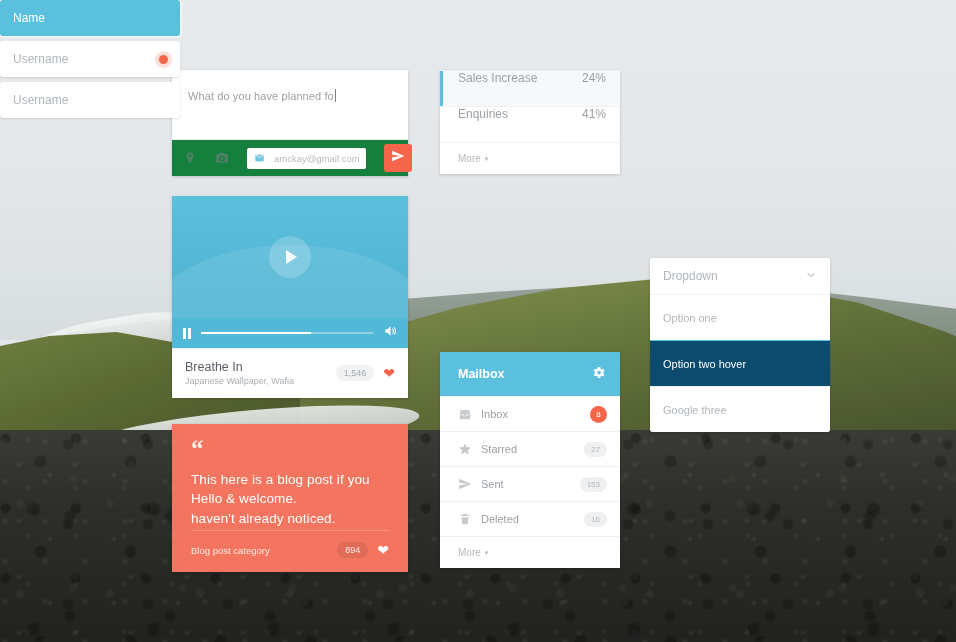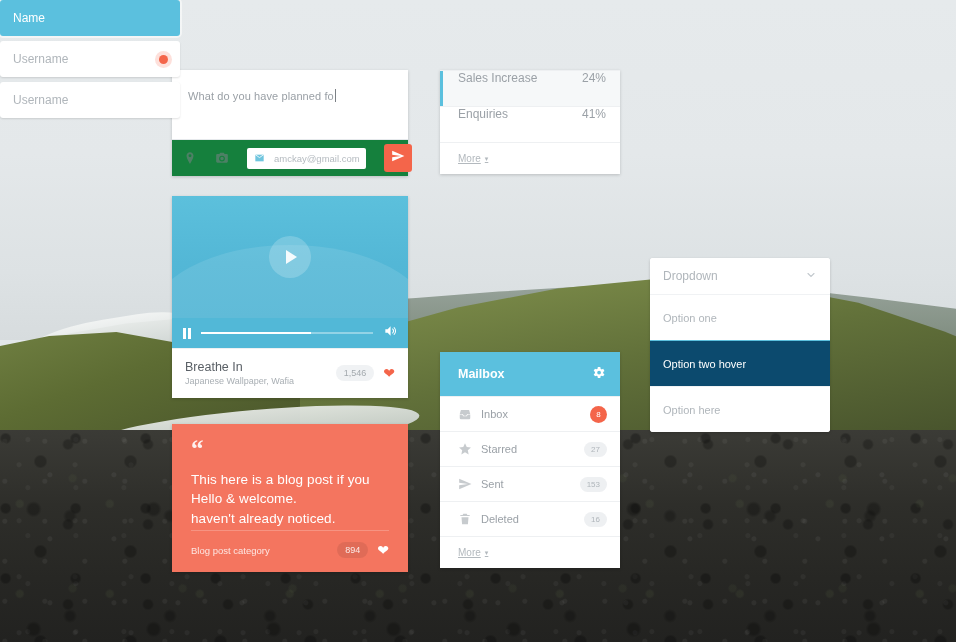--- a/index.html
+++ b/index.html
@@ -187,21 +187,21 @@
     border-top: 1px solid #eef0f2; position: relative;
   }
   .stat-row.active { background: #f6f8f9; }
   .stat-row.active::before {
     content: ""; position: absolute; left: 0; top: 0; bottom: 0; width: 3px; background: #5bc0de;
   }
   .stat-row .name { flex: 1; color: #9ba1a7; }
   .stat-row .val { color: #9ba1a7; }
   .more-row {
     height: 32px; display: flex; align-items: center; padding: 0 18px;
-    font-size: 10px; color: #b3b9be; border-top: 1px solid #eef0f2; text-decoration: underline;
+    font-size: 10px; color: #b3b9be; border-top: 1px solid #eef0f2;
   }
   .more-row .carat { margin-left: 4px; font-size: 7px; }
 
   
   #mailbox { left: 440px; top: 352px; width: 180px; }
   .mb-head {
     background: #5bc0de; height: 44px; display: flex; align-items: center;
     padding: 0 14px 0 18px;
   }
   .mb-head .t { flex: 1; color: #fff; font-size: 12.5px; font-weight: bold; }
@@ -469,21 +469,21 @@
       </svg>
     </span>
   </div>
   <div class="dd-opt">
     <span>Option one</span>
   </div>
   <div class="dd-opt hover">
     <span>Option two hover</span>
   </div>
   <div class="dd-opt">
-    <span>Option here</span>
+    <span>Google three</span>
   </div>
 </div>
 
 <div id="social">
   <div class="s-btn s-fb">
     <span class="ico">
       <svg viewBox="0 0 24 24" width="15" height="15" fill="#fff">
         <path d="M15.5 8.5h-2v-1.3c0-.6.4-.7.6-.7h1.3V4.1h-1.9c-2.1 0-2.6 1.6-2.6 2.6v1.8H9.6V11h1.3v8h2.6v-8h1.8l.2-2.5z"></path>
       </svg>
     </span>

